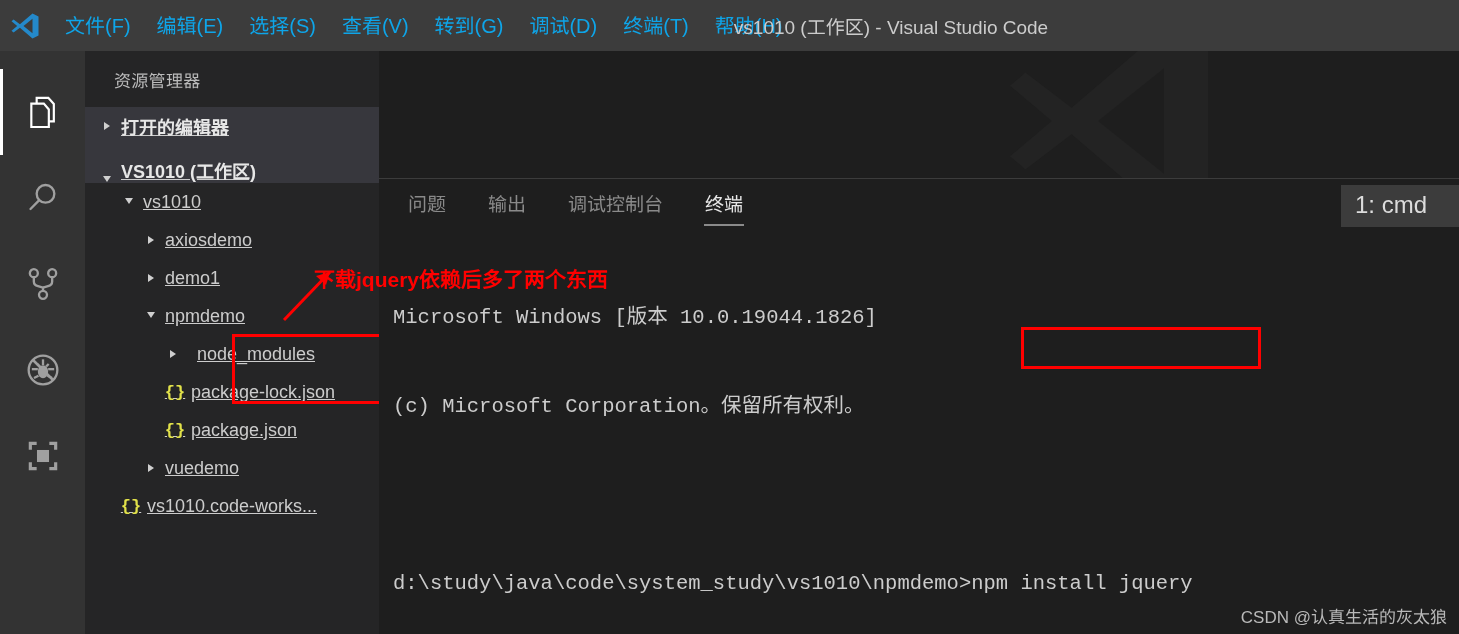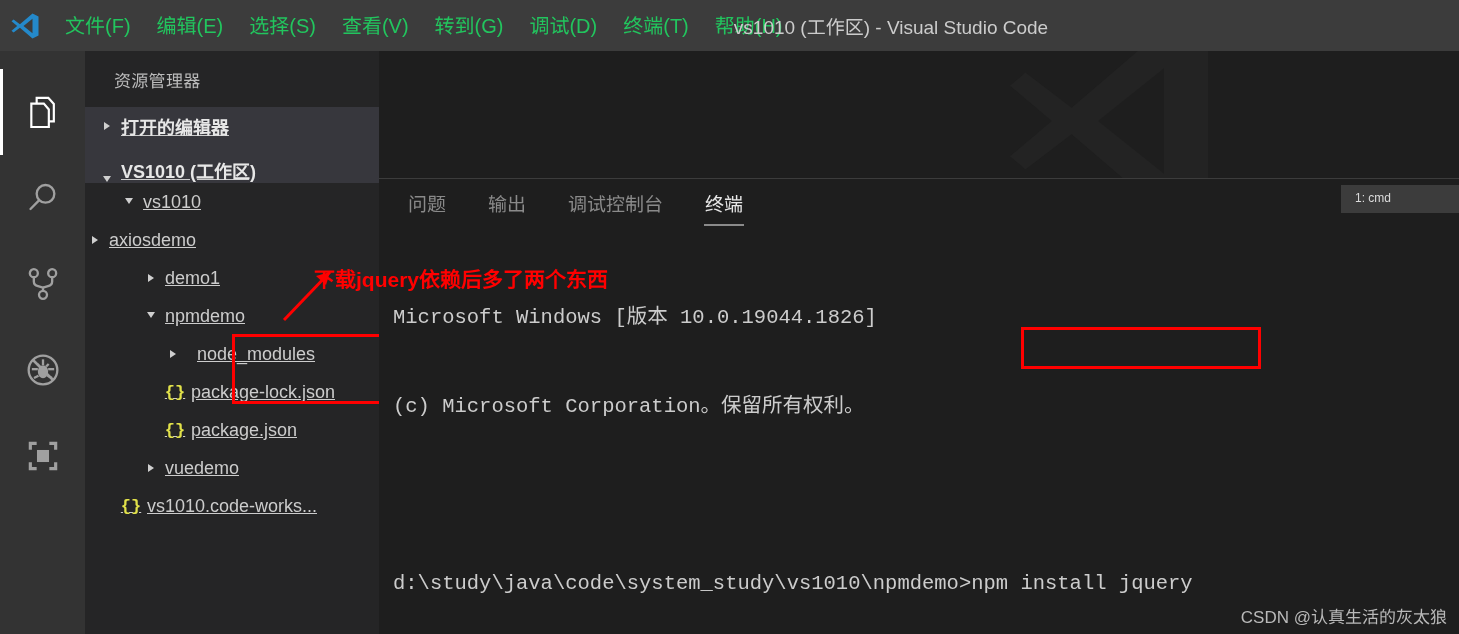--- a/index.html
+++ b/index.html
@@ -27,21 +27,21 @@
   .vscode-logo {
     width: 34px; height: 34px;
     margin-left: 8px; margin-right: 10px;
     flex: 0 0 34px;
     display: flex; align-items: center; justify-content: center;
   }
   .menubar { display: flex; align-items: center; gap: 0px; }
   .menu-item {
     font-size: 20px; line-height: 1;
     padding: 6px 13px;
-    color: #22c55e;
+    color: #0ea5e9;
     white-space: nowrap;
     cursor: default;
   }
   .window-title {
     position: absolute;
     left: 0; right: 0;
     text-align: center;
     font-size: 19px;
     color: #cccccc;
     pointer-events: none;
@@ -186,21 +186,21 @@
     content: "";
     position: absolute;
     left: 0; right: 0; bottom: 0;
     height: 2px; background: #8a8a8a;
   }
   .terminal-select {
     position: absolute;
     right: 0px; top: 6px;
     background: #3c3c3c;
     color: #dcdcdc;
-    font-size: 12px;
+    font-size: 24px;
     padding: 6px 14px 8px 14px;
     min-width: 118px;
     cursor: pointer;
   }
 
   .terminal {
     flex: 1 1 auto;
     padding: 12px 0 8px 14px;
     font-family: Liberation Mono, monospace;
     font-size: 20.5px;
@@ -338,21 +338,21 @@
             <span class="tree-label">打开的编辑器</span>
           </div>
           <div class="tree-row section" style="padding-left: 12px; align-items: flex-end;">
             <span class="twisty expanded"></span>
             <span class="tree-label">VS1010 (工作区)</span>
           </div>
           <div class="tree-row" style="padding-left: 34px;">
             <span class="twisty expanded"></span>
             <span class="tree-label">vs1010</span>
           </div>
-          <div class="tree-row" style="">
+          <div class="tree-row" style="padding-left: 56px;">
             <span class="twisty collapsed"></span>
             <span class="tree-label">axiosdemo</span>
           </div>
           <div class="tree-row" style="padding-left: 56px;">
             <span class="twisty collapsed"></span>
             <span class="tree-label">demo1</span>
           </div>
           <div class="tree-row" style="padding-left: 56px;">
             <span class="twisty expanded"></span>
             <span class="tree-label">npmdemo</span>

